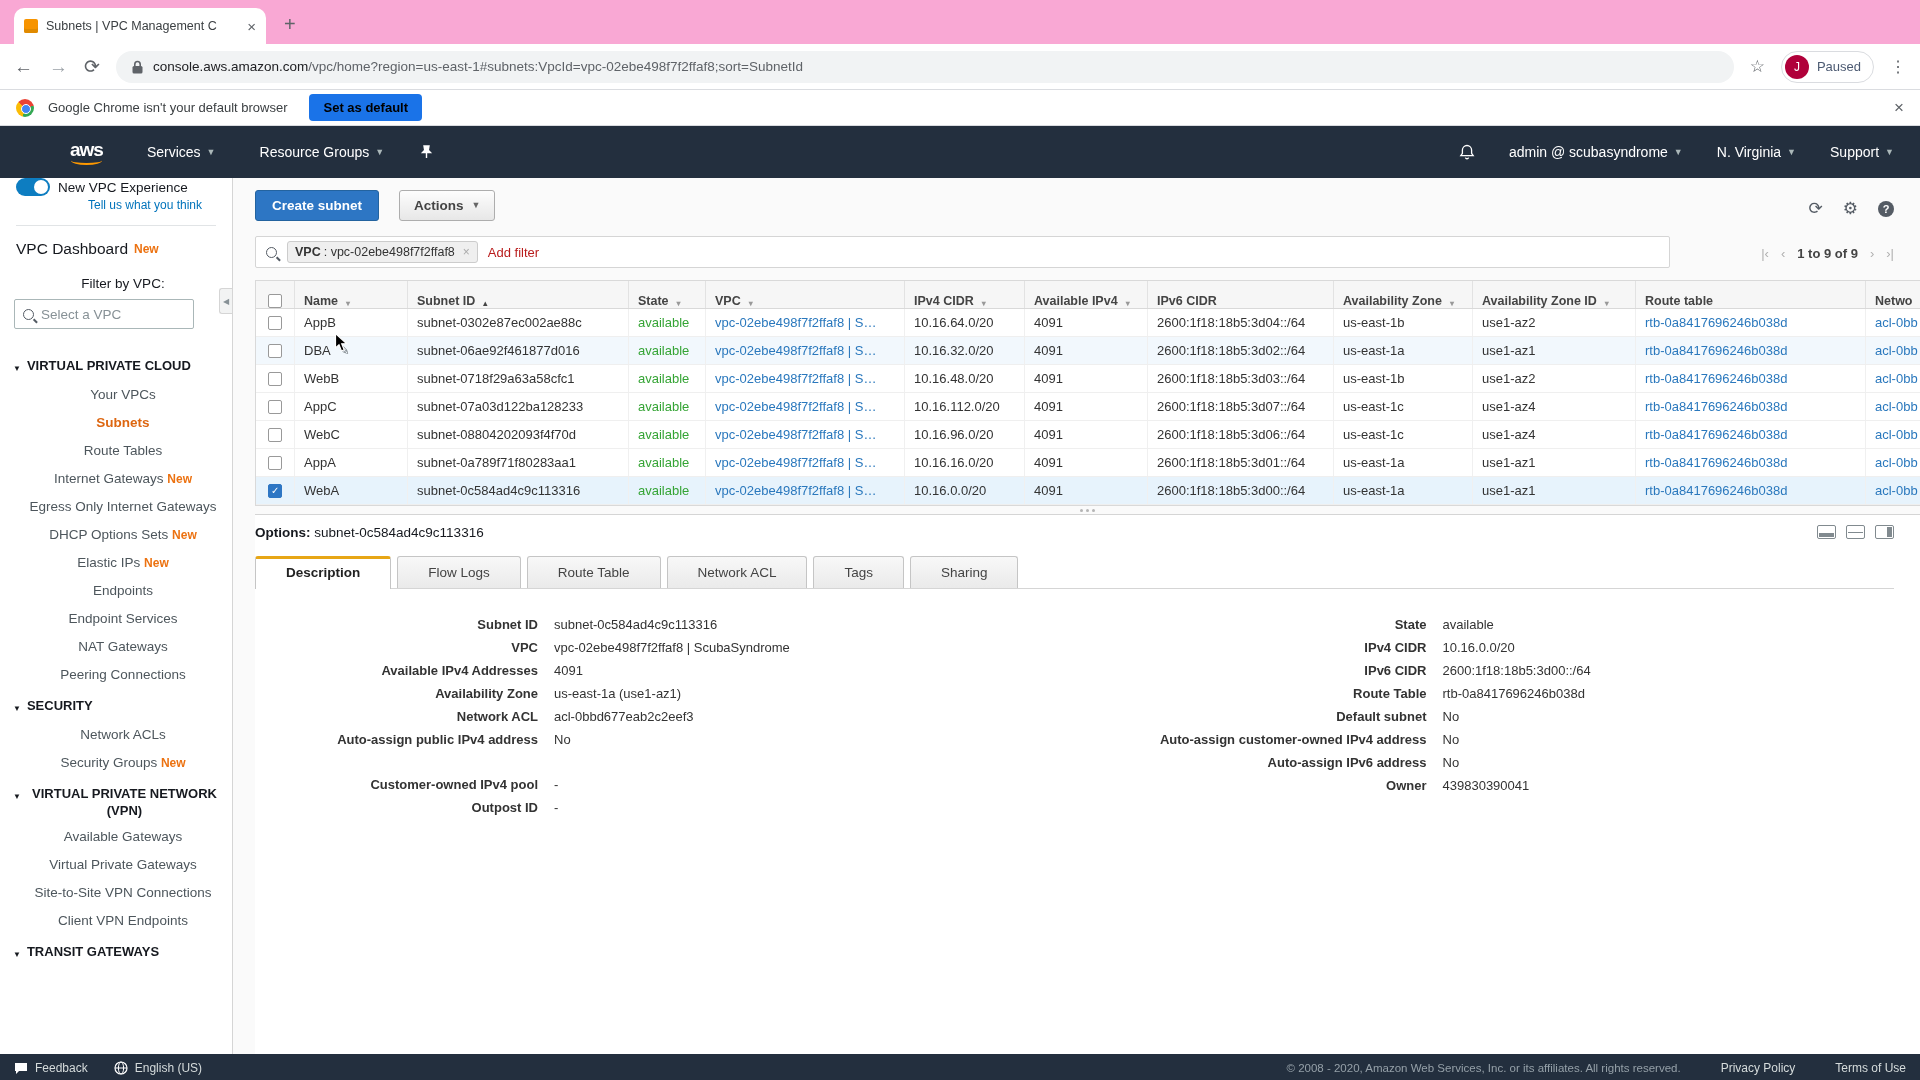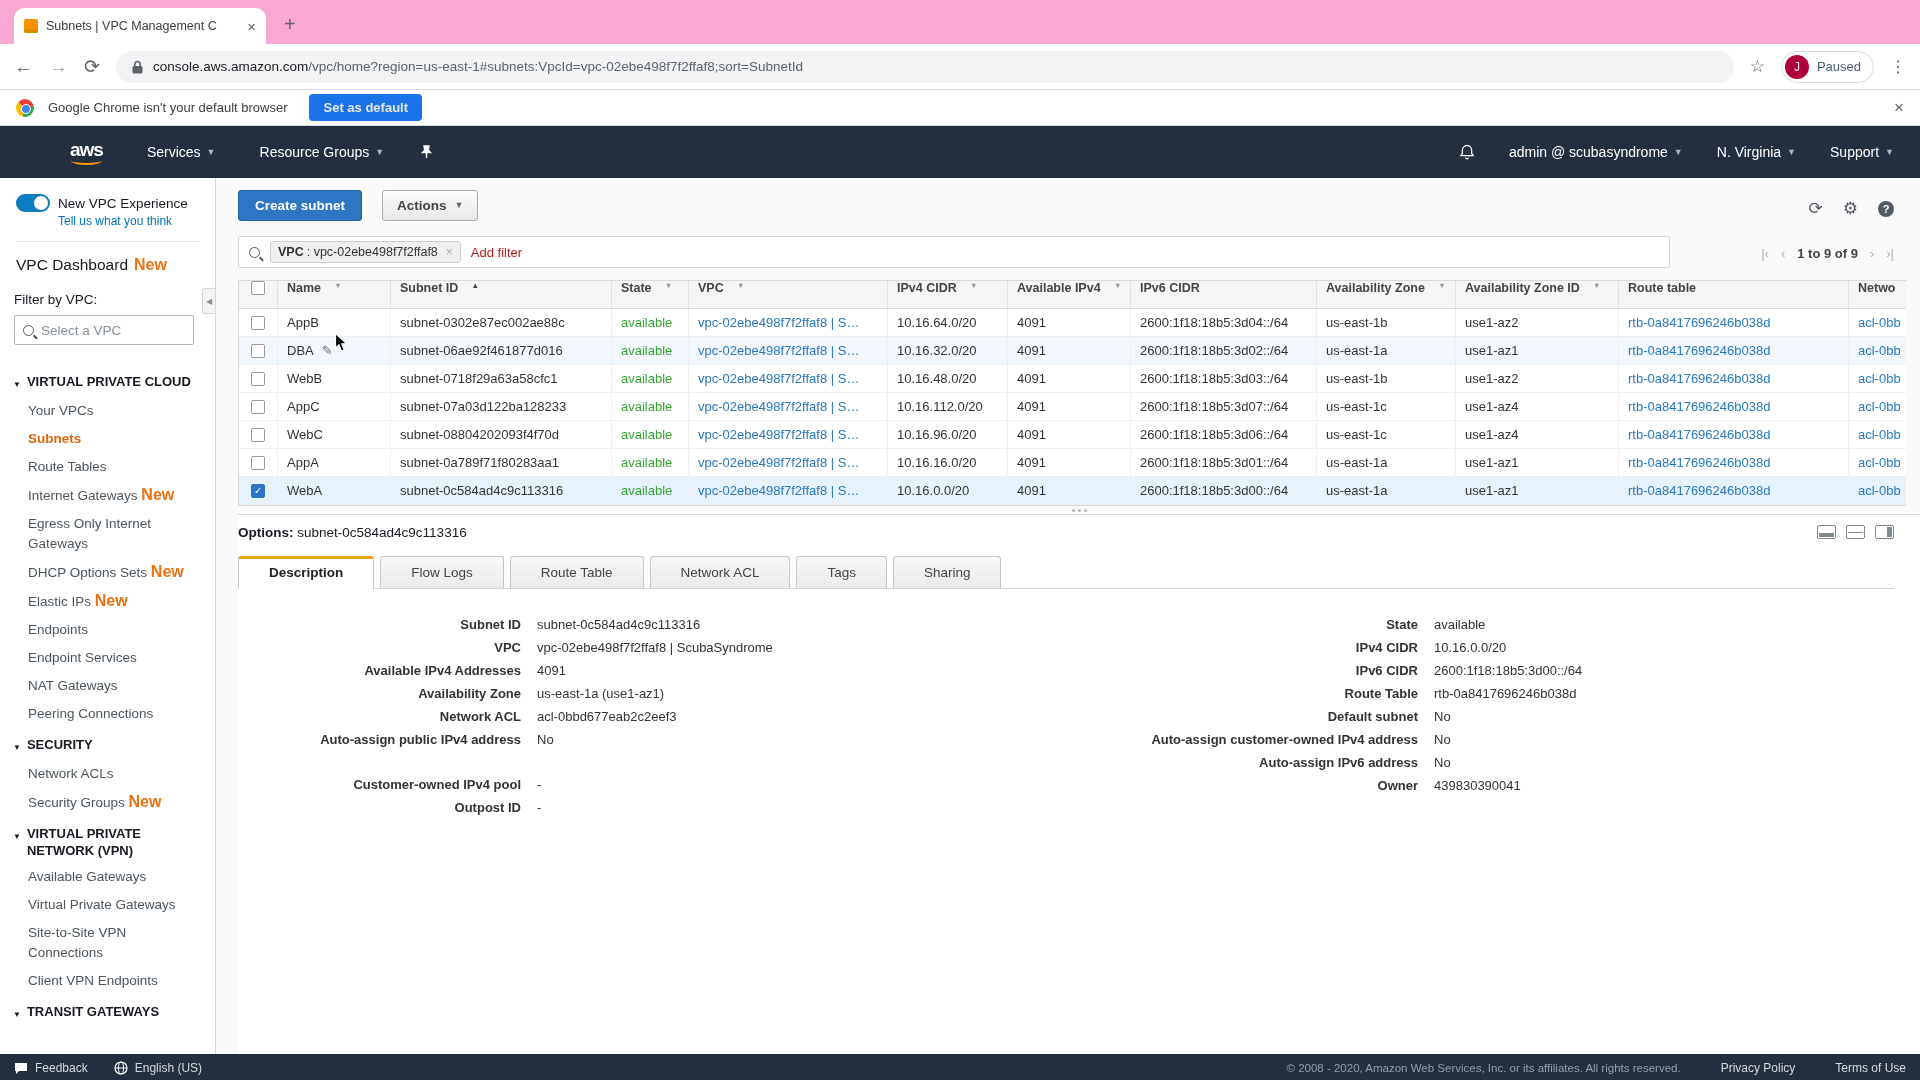--- a/index.html
+++ b/index.html
@@ -22,45 +22,45 @@
   .profile-pill { display:flex; align-items:center; gap:8px; border:1px solid #dadce0; border-radius:16px; padding:3px 12px 3px 3px; }
   .avatar { width:24px; height:24px; border-radius:50%; background:#b0003a; color:#fff; font-size:12px; display:flex; align-items:center; justify-content:center; }
   .paused-label { color:#4c5a72; font-size:13px; }
   .kebab { color:#5f6368; font-size:16px; }
 
   
   .notice { height:36px; background:#fff; border-bottom:1px solid #dadce0; display:flex; align-items:center; padding:0 16px; gap:14px; }
   .chrome-logo { width:18px; height:18px; border-radius:50%; background:conic-gradient(from -45deg, #ea4335 0 120deg, #4285f4 0 120deg, #34a853 120deg 240deg, #fbbc05 240deg 360deg); position:relative; flex:none; }
   .chrome-logo::after { content:""; position:absolute; left:5px; top:5px; width:8px; height:8px; border-radius:50%; background:#4285f4; border:1.5px solid #fff; }
   .notice-text { font-size:13px; color:#3c4043; }
-  .setdefault-btn { background:#1a73e8; color:#e5e5e5; border:none; border-radius:4px; font-size:13px; font-weight:bold; padding:6px 14px; margin-left:8px; font-family:inherit; }
+  .setdefault-btn { background:#1a73e8; color:#000000; border:none; border-radius:4px; font-size:13px; font-weight:bold; padding:6px 14px; margin-left:8px; font-family:inherit; }
   .notice-close { margin-left:auto; color:#5f6368; font-size:17px; }
 
   
   .awsnav { height:52px; background:#232f3e; display:flex; align-items:center; color:#fff; font-size:14px; padding:0 26px 0 0; }
   .aws-logo { margin-left:70px; font-weight:bold; font-size:19px; letter-spacing:-1px; position:relative; padding-bottom:4px; }
   .aws-logo::after { content:""; position:absolute; left:1px; right:1px; bottom:0; height:7px; border-bottom:2px solid #ff9900; border-radius:50%; }
   .awsnav-item { margin-left:44px; display:flex; align-items:center; gap:6px; }
   .caret { font-size:9px; color:#aab7b8; }
   .pin-icon { margin-left:36px; }
   .awsnav-right { margin-left:auto; display:flex; align-items:flex-start; gap:34px; }
 
   
   .main { display:flex; height:876px; }
 
   
-  .sidebar { width:216px; background:#fff; border-right:1px solid #d5d5d5; position:relative; padding-top:16px; overflow:hidden; flex:none; }
+  .sidebar { width:233px; background:#fff; border-right:1px solid #d5d5d5; position:relative; overflow:hidden; flex:none;text-align:center; }
   .toggle-row { display:flex; align-items:center; gap:8px; padding-left:16px; }
   .toggle { width:34px; height:18px; border-radius:9px; background:#0d7dc1; position:relative; flex:none; }
   .toggle::after { content:""; position:absolute; right:2px; top:2px; width:14px; height:14px; background:#fff; border-radius:50%; }
   .toggle-label { font-size:13.5px; color:#16191f; }
   .tellus { font-size:12px; color:#0073bb; padding-left:58px; margin-top:2px; }
   .side-divider { border-top:1px solid #e1e4e6; margin:13px 16px 0 16px; }
   .dash-row { padding-left:16px; margin-top:14px; font-size:15.5px; color:#16191f; display:flex; align-items:center; gap:6px; }
-  .badge-new { color:#ec7211; font-size:16px; font-weight:bold; }
+  .badge-new { color:#ec7211; font-size:12px; font-weight:bold; }
   .filter-label { padding-left:14px; margin-top:18px; font-size:13.5px; color:#16191f; }
   .vpc-search { margin:8px 0 0 14px; width:180px; height:30px; border:1px solid #aab7b8; border-radius:2px; display:flex; align-items:center; gap:7px; padding:0 8px; color:#879196; font-size:13.5px; background:#fff; }
   .mag { width:11px; height:11px; border:1.6px solid #545b64; border-radius:50%; position:relative; flex:none; }
   .mag::after { content:""; position:absolute; width:5px; height:1.6px; background:#545b64; transform:rotate(45deg); left:9px; top:10px; }
   .nav-list { margin-top:20px; }
   .nav-header { display:flex; gap:6px; padding:8px 10px 4px 13px; font-size:13px; font-weight:bold; color:#16191f; line-height:17px; }
   .nav-header .tri { font-size:8px; margin-top:3px; color:#16191f; }
   .nav-item { padding:4px 14px 4px 28px; font-size:13.5px; color:#4d565c; line-height:20px; }
   .nav-item.sel { color:#dd6610; font-weight:bold; }
   .collapse-tab { position:absolute; right:0; top:110px; width:13px; height:26px; background:#f2f3f3; border:1px solid #d5d5d5; border-right:none; border-radius:3px 0 0 3px; color:#879196; font-size:8px; display:flex; align-items:center; justify-content:center; }
@@ -79,21 +79,21 @@
   .chip { background:#efefef; border:1px solid #ccc; border-radius:3px; font-size:12.5px; color:#333; padding:3px 7px; display:flex; gap:3px; align-items:center; }
   .chip b { font-weight:bold; }
   .chip-x { color:#aaa; font-size:12px; margin-left:5px; }
   .addfilter { color:#b91c1c; font-size:13px; }
   .pager { position:absolute; right:26px; top:68px; display:flex; align-items:center; gap:12px; color:#b0b0b0; font-size:13px; }
   .pager .count { color:#444; font-weight:bold; }
 
   
   .tbl { margin-top:12px; border:1px solid #d9d9d9; border-right:none; background:#fff; flex:none; overflow:hidden; width:1668px; }
   .thead { display:flex; background:#f6f6f6; border-bottom:1px solid #d9d9d9; height:28px; }
-  .th { display:flex; align-items:flex-start; gap:15px; font-size:12.5px; font-weight:bold; color:#444; padding-left:9px; border-right:1px solid #e2e2e2; overflow:hidden; white-space:nowrap; flex:none; }
+  .th { display:flex; align-items:flex-end; gap:8px; font-size:12.5px; font-weight:bold; color:#444; padding-left:9px; border-right:1px solid #e2e2e2; overflow:hidden; white-space:nowrap; flex:none; }
   .th .caret { color:#999; font-size:8px; }
   .trow { display:flex; height:28px; background:#fff; border-bottom:1px solid #efefef; }
   .trow.hov { background:#f2f8fd; }
   .trow.sel { background:#e7f3fc; }
   .td { display:flex; align-items:center; font-size:13px; color:#333; padding-left:9px; border-right:1px solid #f0f0f0; overflow:hidden; white-space:nowrap; flex:none; gap:8px; }
   .c-cb{width:39px; justify-content:center; padding-left:0;} .c-name{width:113px;} .c-sid{width:221px;} .c-state{width:77px;} .c-vpc{width:199px;} .c-ip4{width:120px;} .c-av{width:123px;} .c-ip6{width:186px;} .c-az{width:139px;} .c-azid{width:163px;} .c-rt{width:230px;} .c-acl{width:58px; border-right:none;}
   .cb { width:14px; height:14px; border:1px solid #999; border-radius:2px; background:#fff; position:relative; }
   .cb.on { background:#2d76c4; border-color:#2d76c4; }
   .cb.on::after { content:"✓"; position:absolute; color:#fff; font-size:10px; left:2px; top:0px; }
   .green { color:#35a435; }

